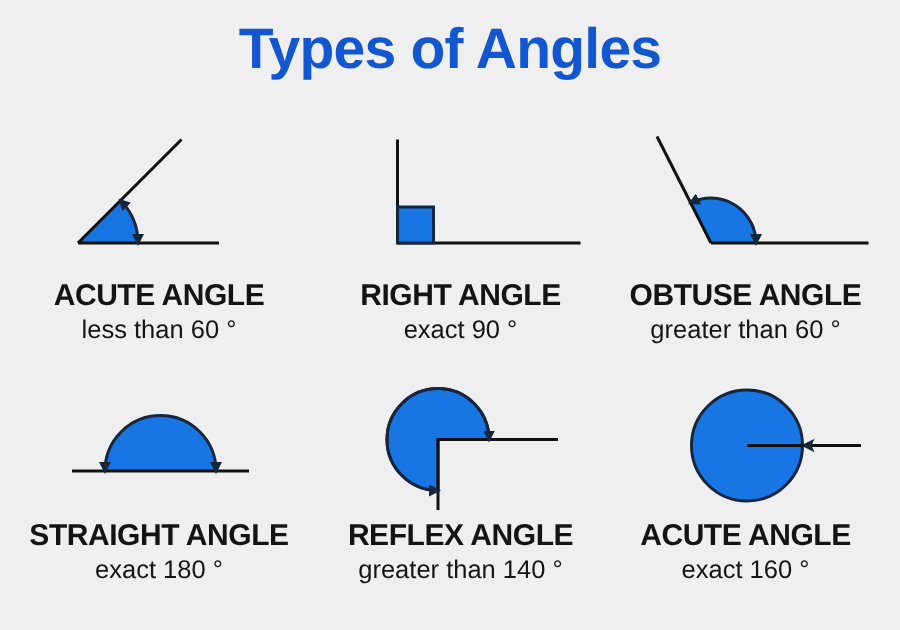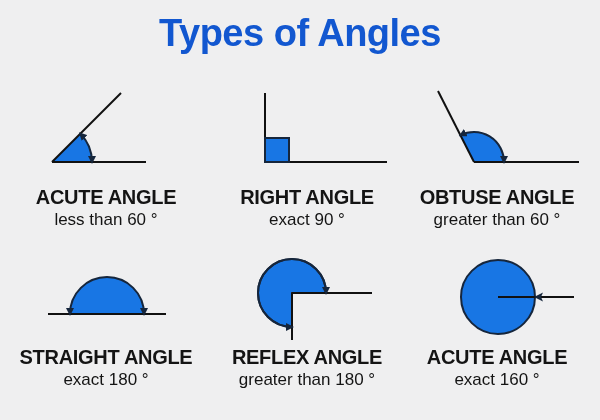--- a/index.html
+++ b/index.html
@@ -108,21 +108,21 @@
     <p class="card-sub">greater than 60 °</p>
   </div>
 
   <div class="label c1 r2">
     <h3 class="card-title">STRAIGHT ANGLE</h3>
     <p class="card-sub">exact 180 °</p>
   </div>
 
   <div class="label c2 r2">
     <h3 class="card-title">REFLEX ANGLE</h3>
-    <p class="card-sub">greater than 180 °</p>
+    <p class="card-sub">greater than 140 °</p>
   </div>
 
   <div class="label c3 r2">
     <h3 class="card-title">ACUTE ANGLE</h3>
     <p class="card-sub">exact 160 °</p>
   </div>
 
 </div>
 
 </body></html>

